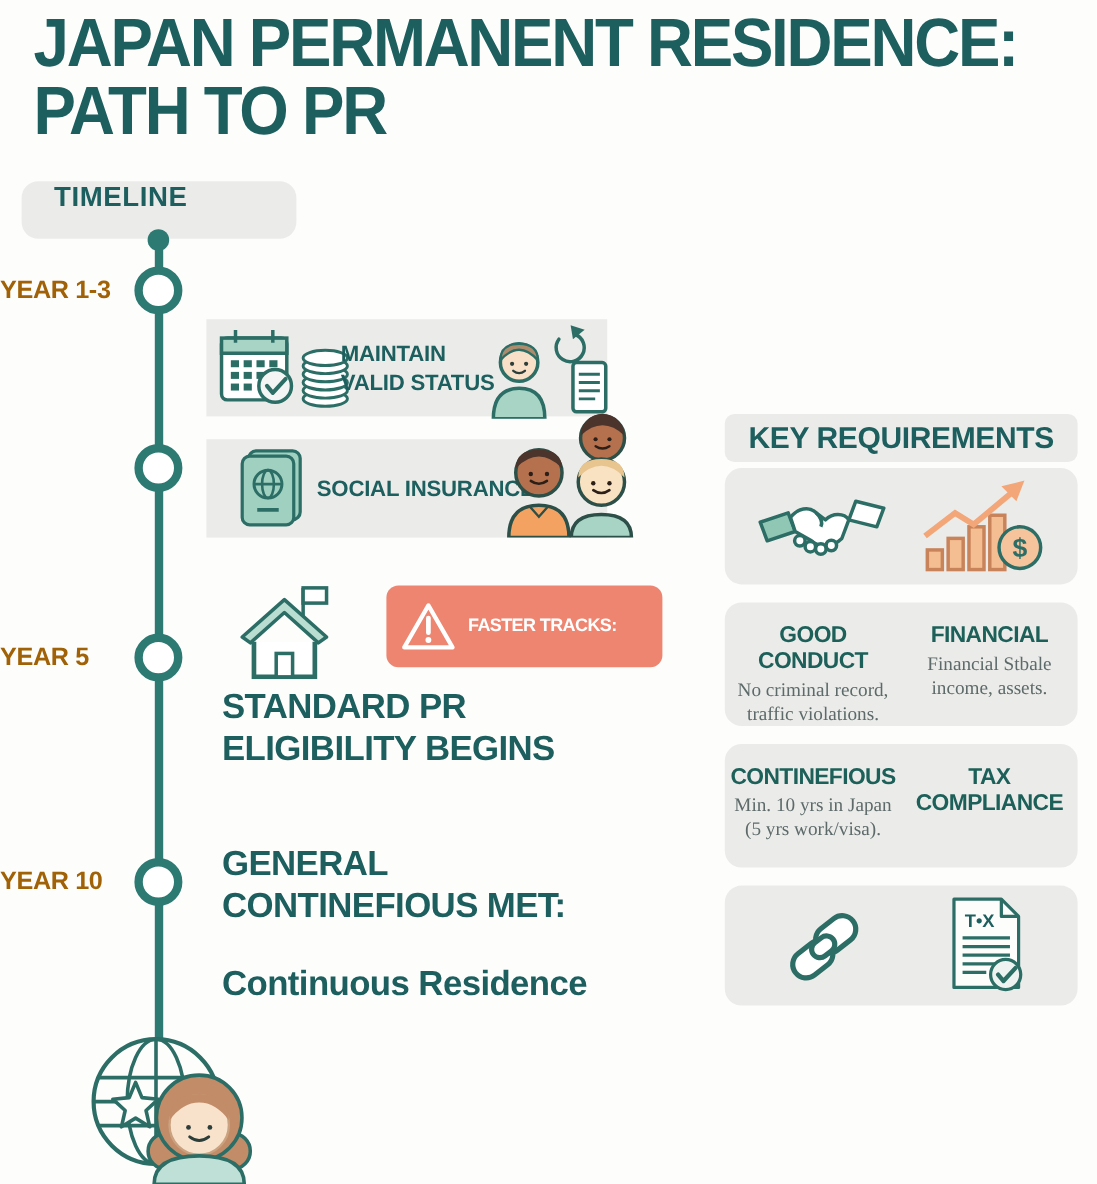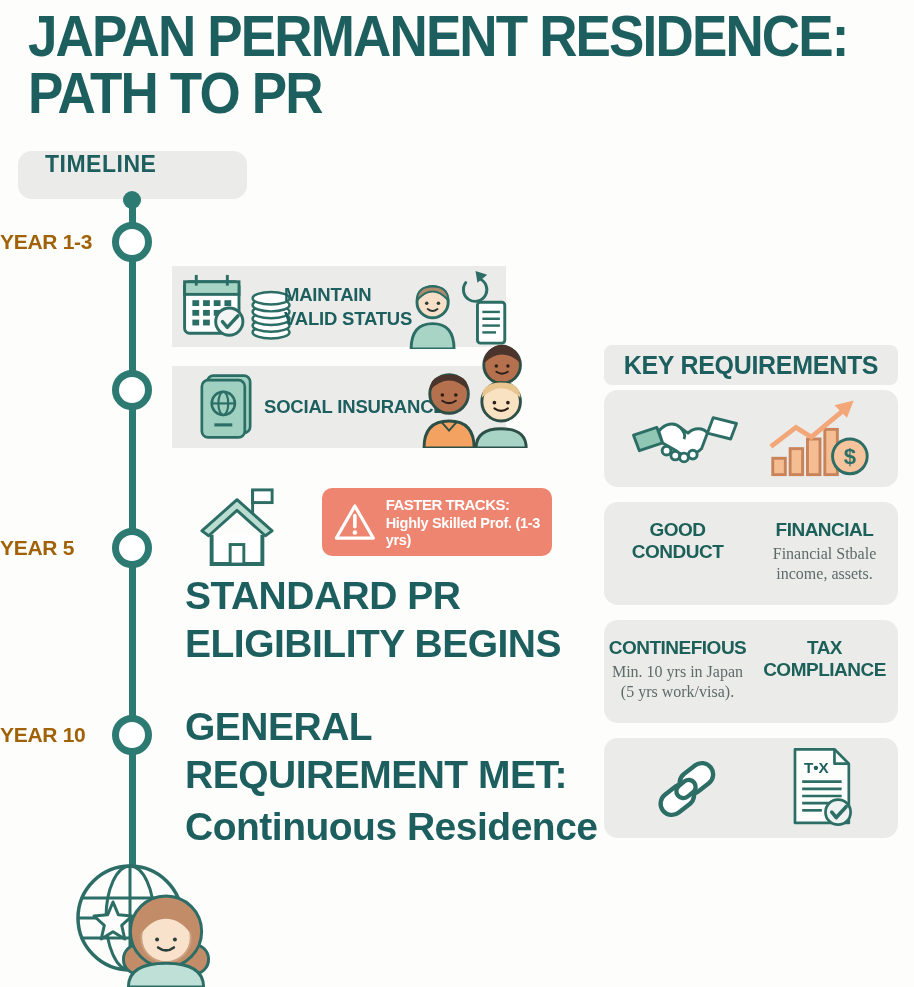--- a/index.html
+++ b/index.html
@@ -54,21 +54,21 @@
   
   .ic-house{position:absolute;left:193px;top:486px;z-index:2;}
   .faster-badge{
     position:absolute;left:322px;top:488px;width:230px;height:68px;background:#ee8570;border-radius:10px;
     display:flex;align-items:center;padding-left:12px;box-sizing:border-box;gap:10px;z-index:2;
   }
   .faster-text{color:#ffffff;line-height:1.15;}
   .faster-title{font-size:15px;font-weight:bold;letter-spacing:-.5px;}
   .faster-sub{font-size:14.5px;font-weight:bold;letter-spacing:-.3px;margin-top:2px;}
   .big-label{
-    position:absolute;left:185px;font-size:39px;font-weight:bold;line-height:1.22;
+    position:absolute;left:185px;font-size:29px;font-weight:bold;line-height:1.22;
     letter-spacing:-.5px;color:#1d5f5e;z-index:2;
   }
   .standard-label{top:572px;}
   .general-label{top:703px;}
   .continuous-label{top:803px;}
   
   .ic-globe{position:absolute;left:58px;top:862px;z-index:2;}
   .ic-woman{position:absolute;left:112px;top:888px;z-index:3;}
   
   .req-header{
@@ -210,32 +210,31 @@
   </svg>
 
   <div class="faster-badge">
     <svg width="46" height="42" viewBox="0 0 52 48">
       <path d="M26 4 L49 44 H3 Z" stroke="#ffffff" stroke-width="4" fill="none" stroke-linejoin="round"></path>
       <line x1="26" y1="16" x2="26" y2="30" stroke="#ffffff" stroke-width="4.5" stroke-linecap="round"></line>
       <circle cx="26" cy="37" r="2.8" fill="#ffffff"></circle>
     </svg>
     <div class="faster-text">
       <div class="faster-title">FASTER TRACKS:</div>
-      <div class="faster-sub">Highly Skilled Prof. (1-3 yrs)</div>
     </div>
   </div>
 
   <div class="big-label standard-label">
     <span style="display:block">STANDARD PR</span>
     <span style="display:block">ELIGIBILITY BEGINS</span>
   </div>
 
   <div class="big-label general-label">
     <span style="display:block">GENERAL</span>
-    <span style="display:block">REQUIREMENT MET:</span>
+    <span style="display:block">CONTINEFIOUS MET:</span>
   </div>
 
   <div class="big-label continuous-label">Continuous Residence</div>
 
   <svg class="ic-globe" width="150" height="112" viewBox="0 0 150 112">
     <circle cx="72" cy="56" r="52" fill="#fdfdfc" stroke="#2c6e66" stroke-width="3.5"></circle>
     <ellipse cx="72" cy="56" rx="24" ry="52" stroke="#2c6e66" stroke-width="3" fill="none"></ellipse>
     <line x1="72" y1="4" x2="72" y2="108" stroke="#2c6e66" stroke-width="3"></line>
     <line x1="24" y1="36" x2="120" y2="36" stroke="#2c6e66" stroke-width="3"></line>
     <line x1="20" y1="56" x2="124" y2="56" stroke="#2c6e66" stroke-width="3"></line>
@@ -282,20 +281,21 @@
       <polygon points="90,2 70,7 83,20" fill="#f3a678"></polygon>
       <circle cx="86" cy="60" r="18" fill="#f5c49d" stroke="#2c6e66" stroke-width="3"></circle>
       <text x="86" y="68" text-anchor="middle" font-size="23" font-weight="bold" fill="#2c6e66" font-family="Liberation Sans, sans-serif">$</text>
     </svg>
   </div>
 
   <div class="req-card text-b">
     <div class="req-cols">
       <div class="req-col">
         <div class="req-title">GOOD CONDUCT</div>
+        <div class="req-desc">No criminal record, traffic violations.</div>
       </div>
       <div class="req-col">
         <div class="req-title">FINANCIAL</div>
         <div class="req-desc">Financial Stbale income, assets.</div>
       </div>
     </div>
   </div>
 
   <div class="req-card text-c">
     <div class="req-cols">

